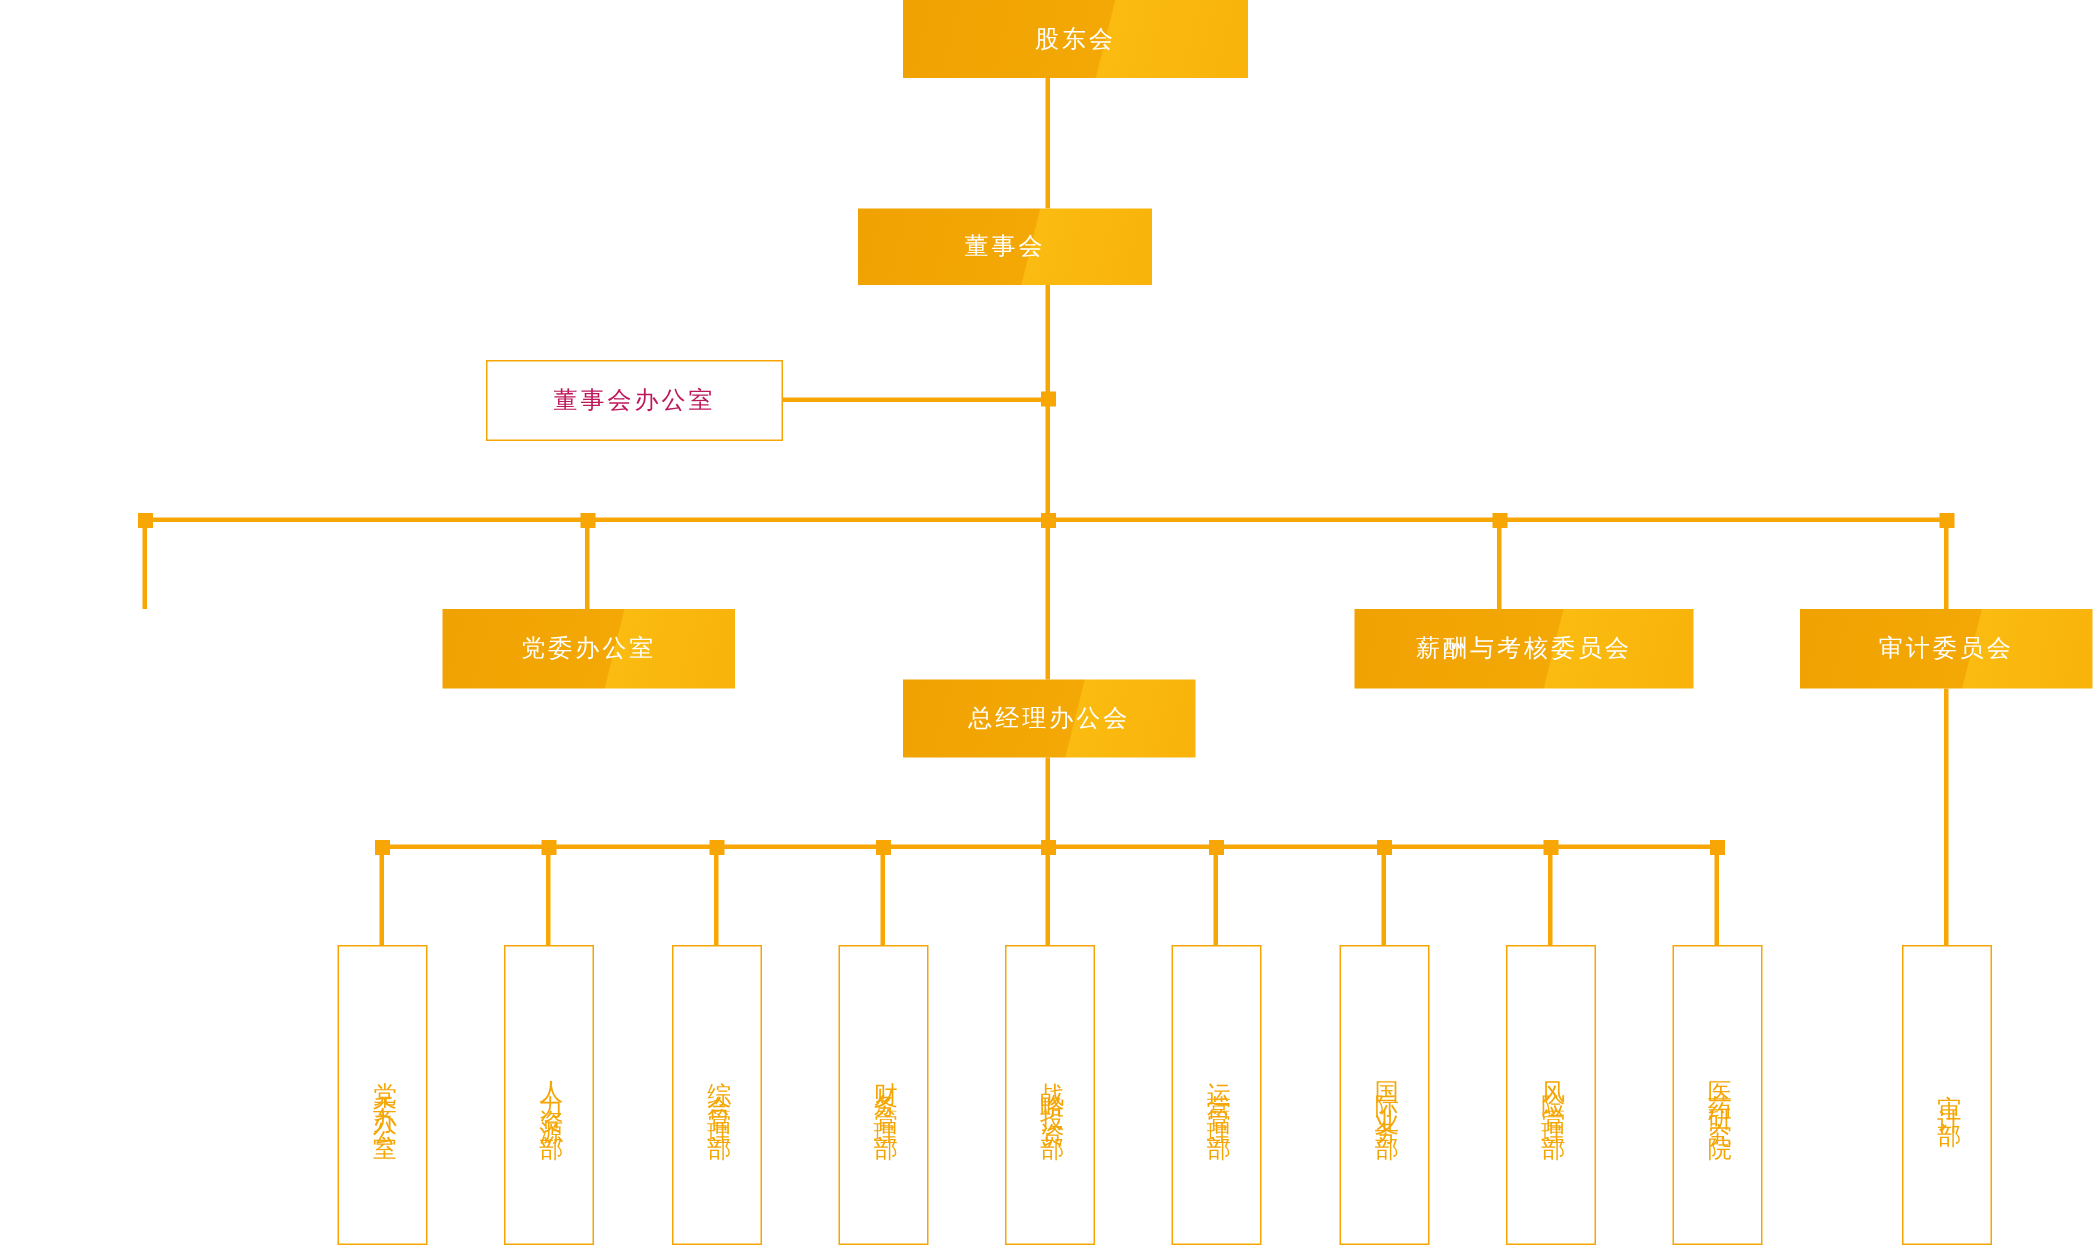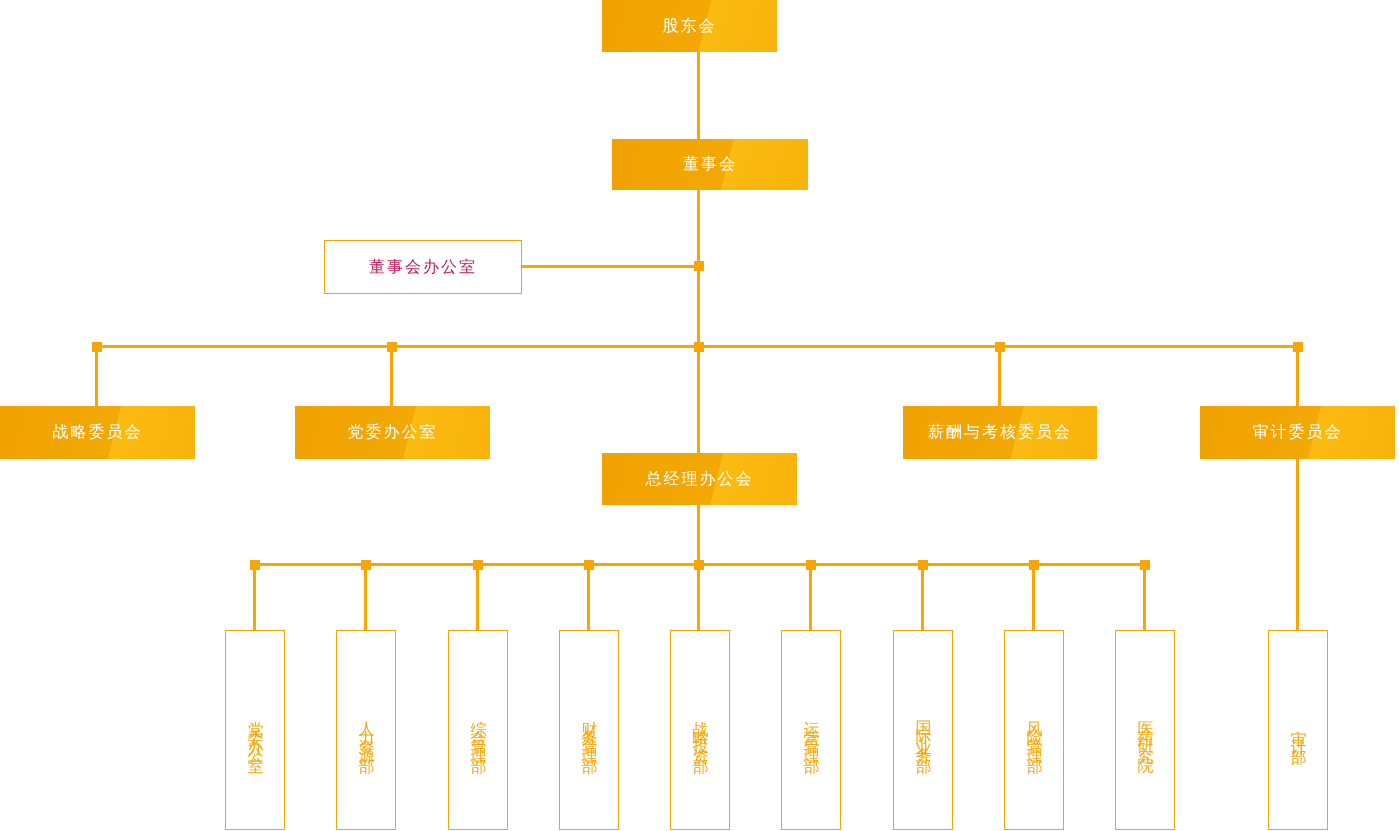--- a/index.html
+++ b/index.html
@@ -105,39 +105,36 @@
   <div class="vline" style="left:476px; top:563px; height:67px;"></div>
   <div class="vline" style="left:587px; top:563px; height:67px;"></div>
   <div class="vline" style="left:697px; top:563px; height:67px;"></div>
   <div class="vline" style="left:809px; top:563px; height:67px;"></div>
   <div class="vline" style="left:921px; top:563px; height:67px;"></div>
   <div class="vline" style="left:1032px; top:563px; height:67px;"></div>
   <div class="vline" style="left:1143px; top:563px; height:67px;"></div>
 
   <div class="vline" style="left:1296px; top:459px; height:171px;"></div>
 
-  <div class="node filled" style="left:602px; top:0px; width:175px; height:52px;">
+  <div class="node filled" style="left:602px; top:0px; width:230px; height:52px;">
     <span>股东会</span>
   </div>
 
-  <div class="node filled" style="left:612px; top:139px; width:196px; height:51px;">
+  <div class="node filled" style="left:572px; top:139px; width:196px; height:51px;">
     <span>董事会</span>
   </div>
 
   <div class="node outline" style="left:324px; top:240px; width:198px; height:54px;">
     <span>董事会办公室</span>
   </div>
 
-  <div class="node filled" style="left:0px; top:406px; width:195px; height:53px;">
-    <span>战略委员会</span>
-  </div>
   <div class="node filled" style="left:295px; top:406px; width:195px; height:53px;">
     <span>党委办公室</span>
   </div>
-  <div class="node filled" style="left:903px; top:406px; width:194px; height:53px;">
+  <div class="node filled" style="left:903px; top:406px; width:226px; height:53px;">
     <span>薪酬与考核委员会</span>
   </div>
   <div class="node filled" style="left:602px; top:453px; width:195px; height:52px;">
     <span>总经理办公会</span>
   </div>
 
   <div class="node filled" style="left:1200px; top:406px; width:195px; height:53px;">
     <span>审计委员会</span>
   </div>
 

